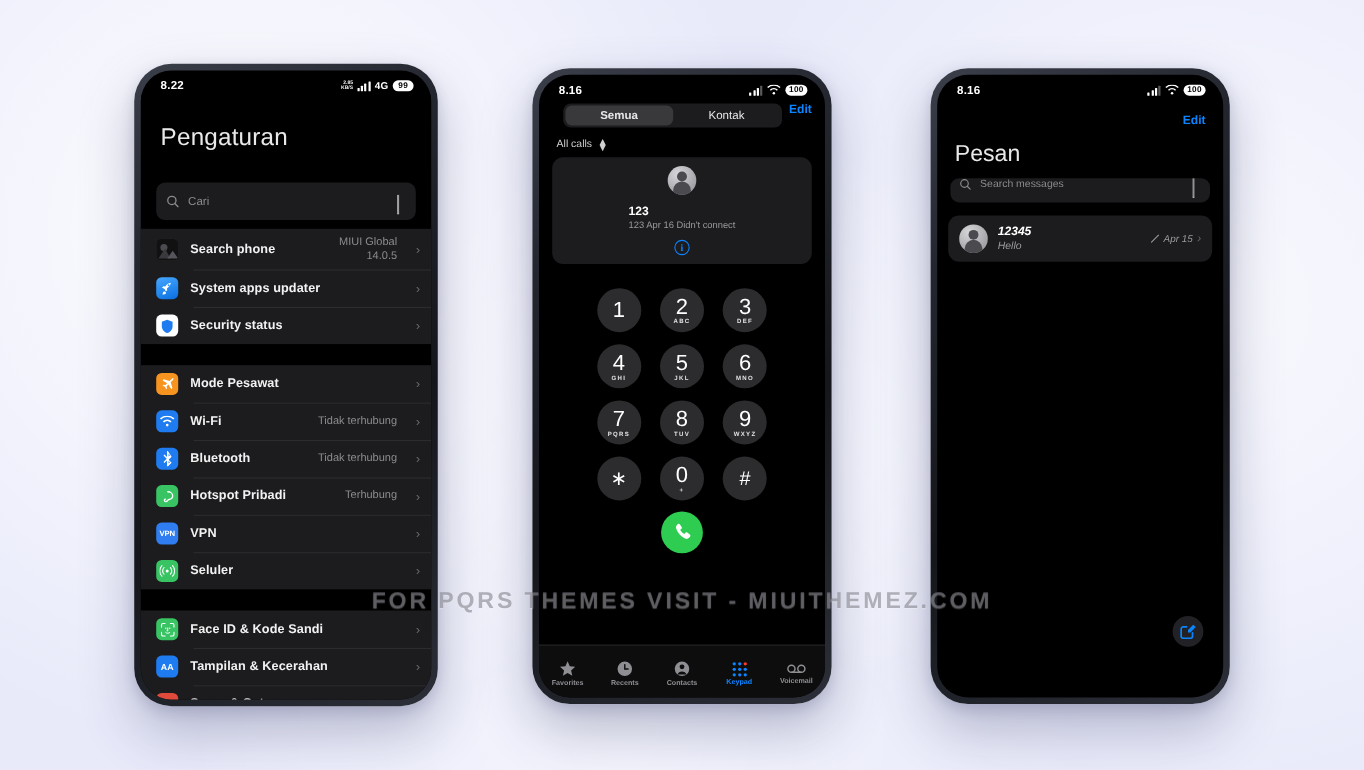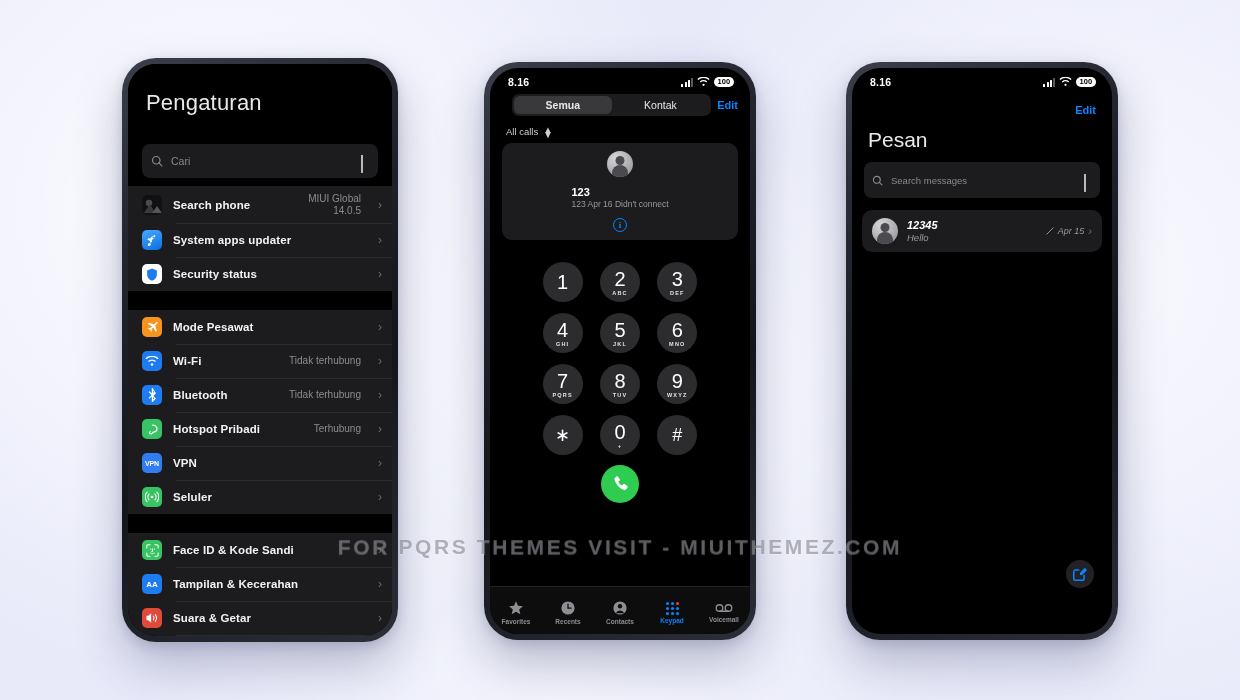--- a/index.html
+++ b/index.html
@@ -89,21 +89,21 @@
     width:20px; height:20px; border-radius:5px; flex:none;
     display:flex; align-items:center; justify-content:center;
     font-size:9px; font-weight:bold; color:#fff; overflow:hidden;
   }
   .slabel { font-size:11.5px; font-weight:bold; color:#f2f2f3; flex:1; letter-spacing:.1px;}
   .svalue { font-size:10px; color:#8c8c90; text-align:right; line-height:1.15; }
   .chev { color:#6a6a6e; font-size:12px; margin-left:6px; flex:none; font-weight:300;}
   .gap { height:19px; background:#000; }
 
   
-  .seg-row { display:flex; align-items:center; padding: 4px 12px 0 22px; gap:6px; }
+  .seg-row { display:flex; align-items:flex-start; padding: 4px 12px 0 22px; gap:6px; }
   .segmented {
     background:#1c1c1e; border-radius:7px; padding:2px; display:flex; flex:1;
   }
   .seg { flex:1; text-align:center; font-size:10.5px; padding:3px 0; border-radius:6px; color:#e6e6e8; }
   .seg.active { background:#39393c; font-weight:bold; }
   .edit-btn { color:#0a84ff; font-size:11px; font-weight:bold; flex:none; }
 
   .dial-search {
     margin: 9px 12px 0; height:22px; background:#1c1c1e; border-radius:8px;
     display:flex; align-items:center; gap:5px; padding: 0 8px;
@@ -145,22 +145,22 @@
   .tab { flex:1; display:flex; flex-direction:column; align-items:center; gap:2px; color:#8e8e93; }
   .tab .lbl { font-size:6.5px; font-weight:bold; }
   .tab.active { color:#0a84ff; }
   .dots { display:grid; grid-template-columns:repeat(3,3px); gap:2px; }
   .dots i { width:3px; height:3px; border-radius:50%; background:#0a84ff; display:block;}
   .dots i.red { background:#ff3b30; }
 
   
   .msg-edit { text-align:right; padding: 10px 16px 0; }
   .msg-title { font-size:21px; font-weight:300; color:#e9e9ea; padding: 10px 16px 10px; }
-  .msg-search { margin: 0 12px; height:36px; background:#1c1c1e; border-radius:8px;
-                display:flex; align-items:center; gap:8px; padding: 0 8px; }
+  .msg-search { margin: 0 12px; height:22px; background:#1c1c1e; border-radius:8px;
+                display:flex; gap:8px; padding: 0 8px; }
   .msg-search .ph { font-size:9.5px; color:#8a8a8e; flex:1; }
   .msg-card { margin: 12px 10px 0; background:#1c1c1e; border-radius:10px; padding:8px 10px;
               display:flex; align-items:center; gap:9px;font-style:italic; }
   .msg-name { font-size:11px; font-weight:bold; }
   .msg-prev { font-size:9.5px; color:#9a9a9e; margin-top:1px; }
   .msg-meta { display:flex; align-items:center; gap:4px; color:#9a9a9e; font-size:9px; }
   .compose { position:absolute; right:18px; bottom:46px; width:28px; height:28px;
              border-radius:50%; background:#222226;
              display:flex; align-items:center; justify-content:center; }
 
@@ -175,20 +175,37 @@
   .svg-ico { display:block; }
 </style>
 </head>
 <body>
 
 <div class="bg-glow"></div>
 
 <div class="phone" id="phone-settings">
   <div class="screen">
 
+    <div class="statusbar">
+      <span>8.22</span>
+      <span class="sb-right">
+        <span class="sb-speed">
+          <span>2.85</span><br>
+          <span>KB/S</span>
+        </span>
+        <span class="bars">
+            <i></i>
+            <i></i>
+            <i></i>
+            <i></i>
+          </span>
+        <span class="net-label">4G</span>
+        <span class="batt">99</span>
+      </span>
+    </div>
 
     <div class="set-head">
       <div class="set-title">Pengaturan</div>
       <div class="searchbar">
         <svg class="svg-ico" width="12" height="12" viewBox="0 0 16 16">
           <circle cx="7" cy="7" r="5" fill="none" stroke="#8a8a8e" stroke-width="1.6"></circle>
           <line x1="10.6" y1="10.6" x2="14.5" y2="14.5" stroke="#8a8a8e" stroke-width="1.6" stroke-linecap="round"></line>
         </svg>
         <span class="ph">Cari</span>
         <span class="mic">

